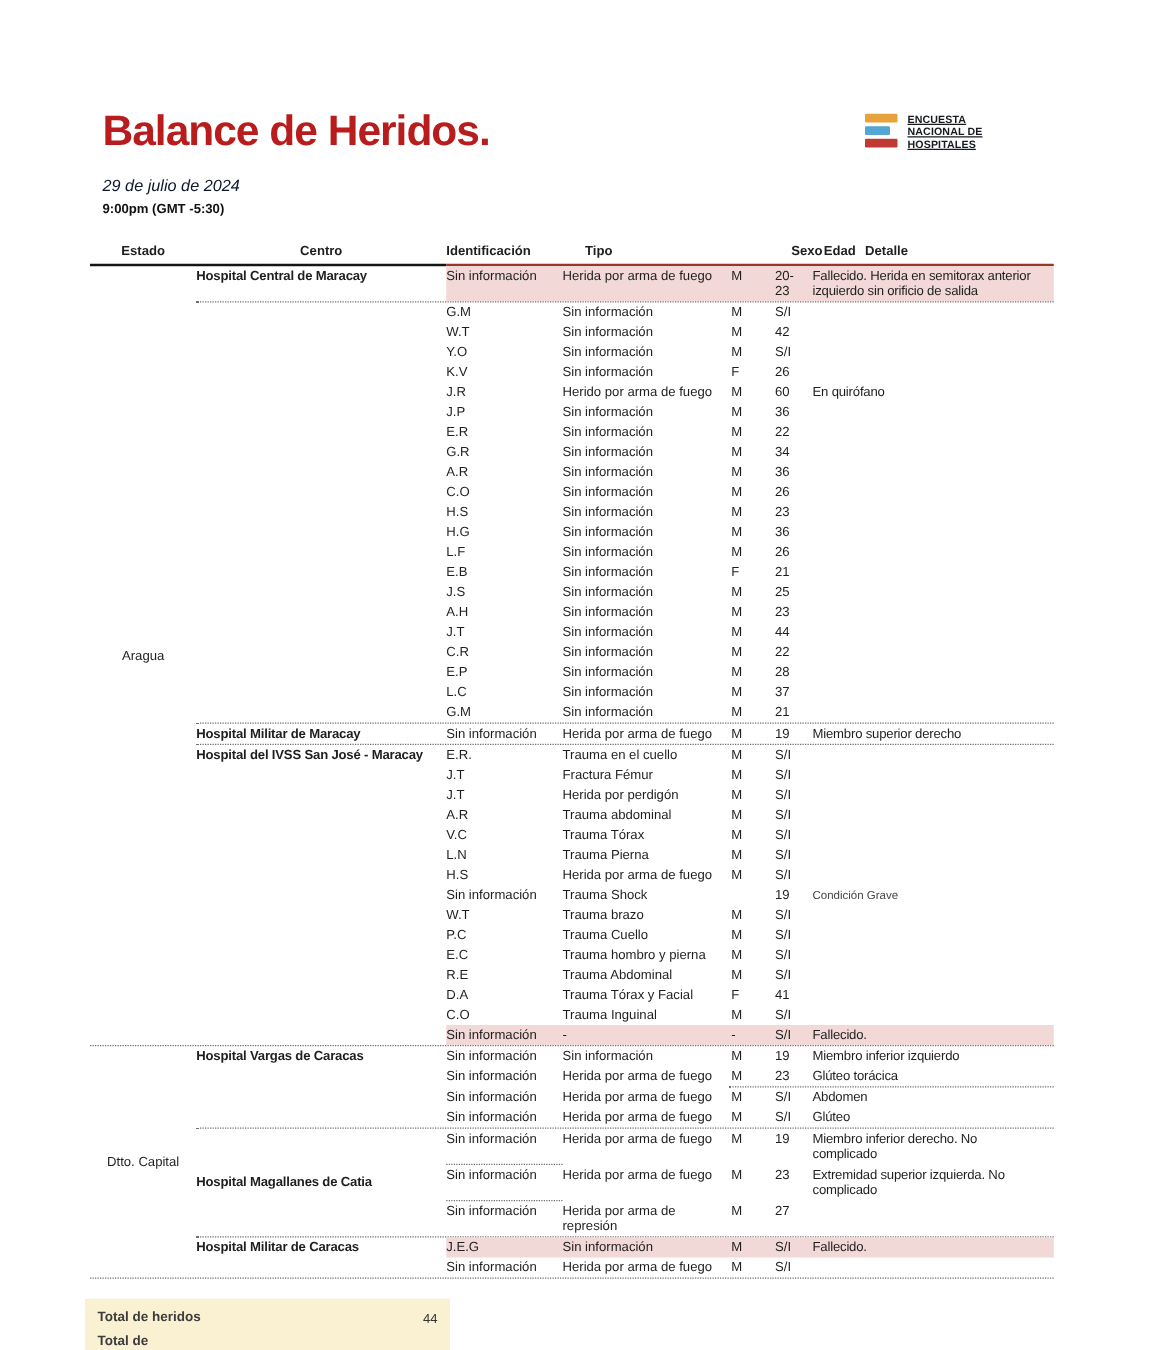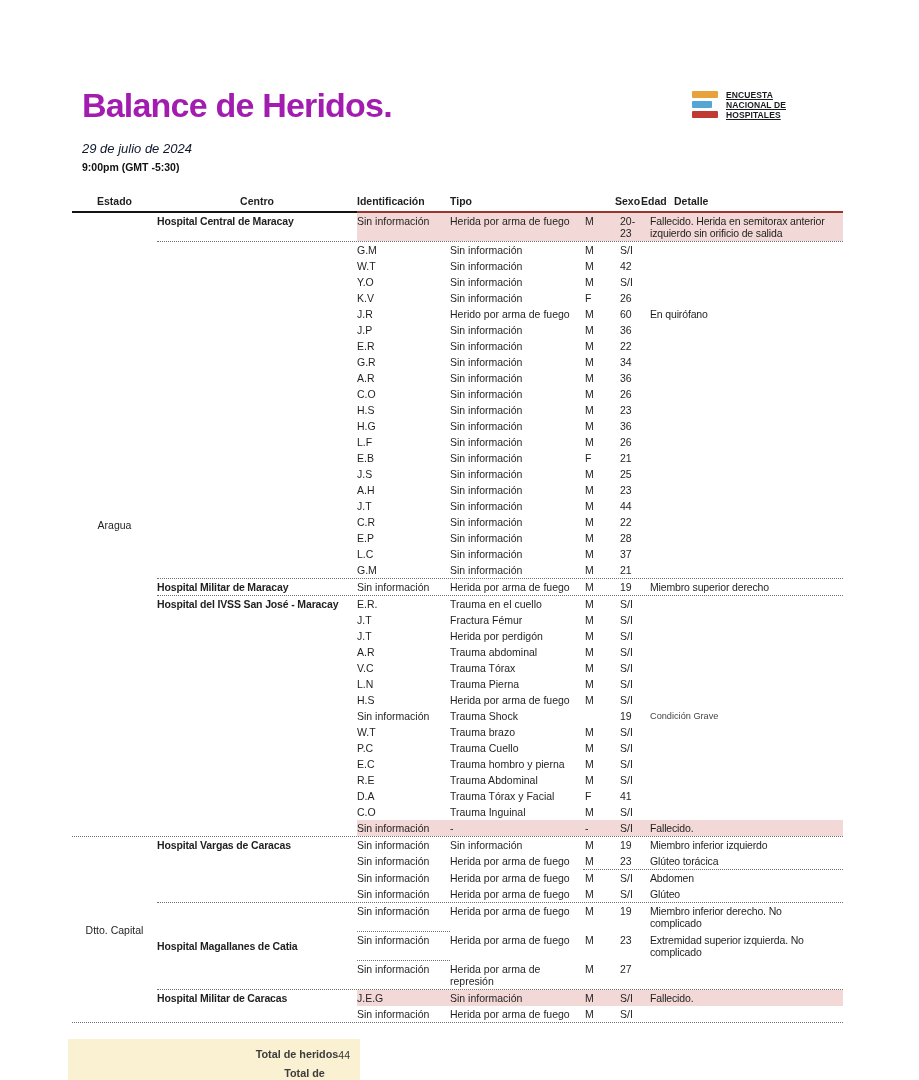--- a/index.html
+++ b/index.html
@@ -1,34 +1,34 @@
 <!DOCTYPE html>
 <html><head>
 <meta charset="utf-8">
 <style>
   html,body{margin:0;padding:0;background:#fff;}
   body{width:919px;height:1080px;font-family:"Liberation Sans","DejaVu Sans",sans-serif;color:#1f1f1f;}
   .page{position:relative;width:919px;height:1080px;overflow:hidden;background:#fff;}
 
-  .page-title{margin:0;padding:86px 0 0 82px;font-size:34px;font-weight:700;letter-spacing:-0.8px;color:#a21caf;}
+  .page-title{margin:0;padding:86px 0 0 82px;font-size:34px;font-weight:700;letter-spacing:-0.8px;color:#b91c1c;}
   .report-date{margin:16px 0 0 82px;font-style:italic;font-size:13px;color:#0f172a;}
   .report-time{margin:5px 0 0 82px;font-weight:700;font-size:10.5px;color:#111;}
 
   .logo{position:absolute;left:692px;top:90px;display:flex;gap:8px;}
   .logo-bars{display:flex;flex-direction:column;gap:3px;padding-top:1px;}
   .logo-bar{height:7px;border-radius:1px;}
   .logo-text{font-size:8.5px;font-weight:700;line-height:10px;color:#171b1f;letter-spacing:0.1px;text-decoration:underline;}
 
   .table{margin:22px 0 0 72px;width:771px;font-size:10.5px;line-height:12px;}
   .thead{display:flex;font-weight:700;padding-bottom:4px;}
   .hcell{box-sizing:border-box;}
   .c0{width:85px;text-align:center;}
   .c1{width:200px;text-align:center;}
   .c2{width:93px;}
-  .c3{width:133px;}
+  .c3{width:133px;margin-left:18px;}
   .c4{width:26px;margin-left:32px;}
   .c5{width:33px;}
   .c6{flex:1;}
   .head-rule{display:flex;height:2px;}
   .head-rule .black{width:285px;background:#141414;}
   .head-rule .red{flex:1;background:#9b352b;}
 
   .estado-group{display:flex;}
   .estado-cell{width:85px;box-sizing:border-box;display:flex;align-items:center;justify-content:center;text-align:left;padding:0 4px;}
   .estado-body{flex:1;min-width:0;}
@@ -46,21 +46,21 @@
   .cell.det{padding-right:10px;letter-spacing:-0.15px;}
   .cell.det.small{font-size:9.2px;color:#454545;letter-spacing:0;}
 
   .sep{border-top:1px dotted #6f6f6f;height:0;}
   .rowsep{border-top:1px dotted #6f6f6f;height:0;}
   .rowsep.centro{margin-left:-200px;}
   .rowsep.id{width:93px;}
   .rowsep.right{margin-left:226px;}
 
   .totals{margin:16px 0 0 68px;width:292px;box-sizing:border-box;background:#FAF0D2;padding:5px 10px 7px 10px;}
-  .trow{display:flex;justify-content:flex-end;padding:4px 0 2px 0;}
+  .trow{display:flex;justify-content:space-between;padding:4px 0 2px 0;}
   .tlabel{font-weight:700;font-size:10.8px;line-height:13px;color:#3c3c3c;}
   .trow.first .tlabel{white-space:nowrap;}
   .trow.second .tlabel{width:60px;}
   .tvalue{align-self:flex-end;font-size:10.5px;color:#333;}
 </style>
 </head>
 <body>
 
 <div class="page">
 

